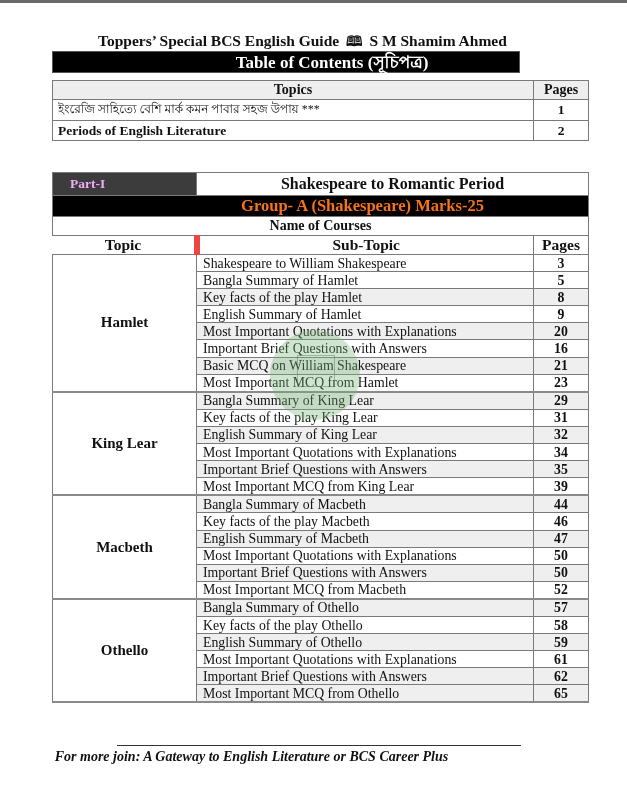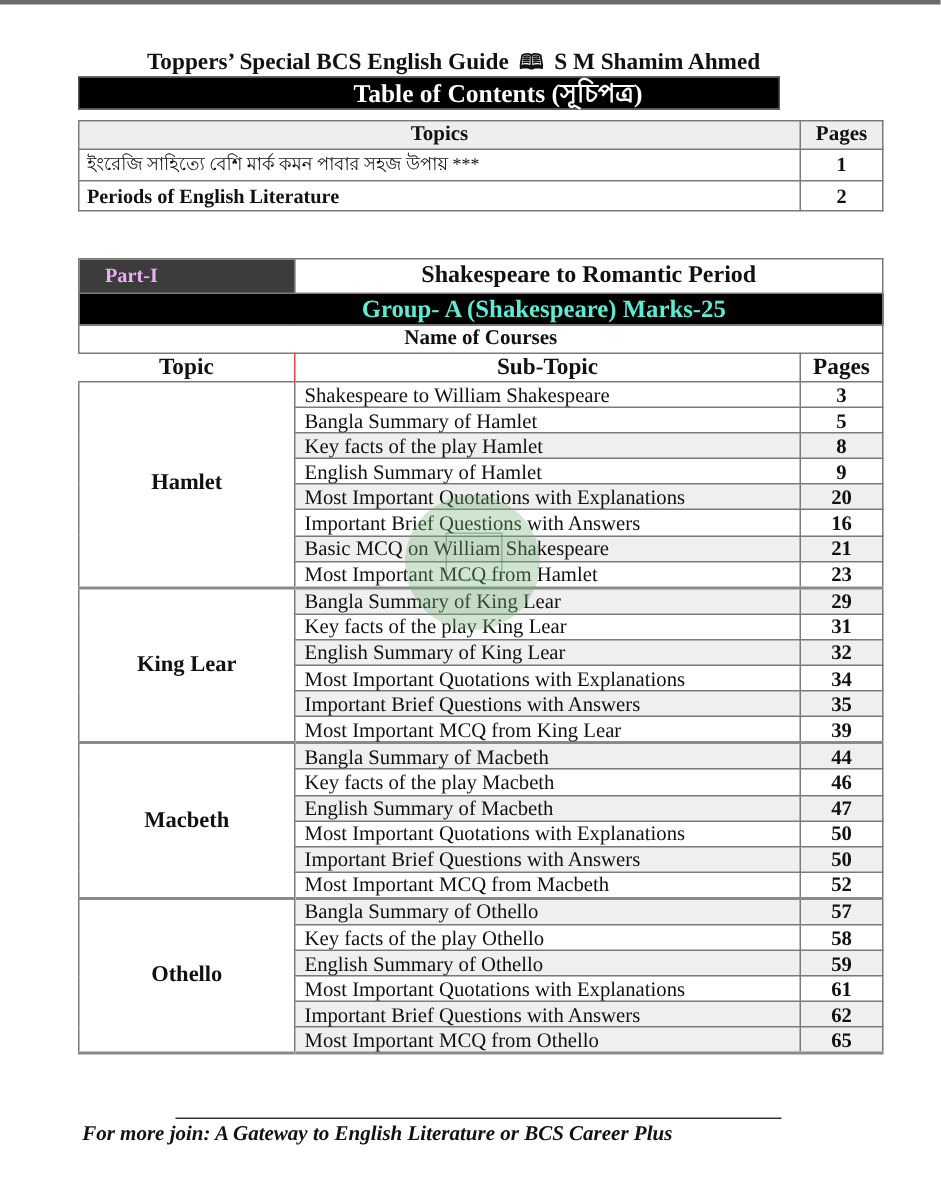--- a/index.html
+++ b/index.html
@@ -27,25 +27,25 @@
   .sugg .row td { height: 19px; font-size: 13.5px; }
   .sugg .row td.topic { padding-left: 5px; }
   .sugg .row td.pg { text-align: center; font-weight: bold; }
   .sugg .row td.bn { font-size: 12px; }
   .sugg .row td.b { font-weight: bold; }
 
   .part { left: 52px; top: 172px; width: 536px; }
   .part .partrow td { height: 22px; }
   .part .part-label { background: #3c3c3c; color: #f0abfc; font-weight: bold; font-size: 13.5px; padding-left: 17px; }
   .part .part-title { font-size: 16px; font-weight: bold; text-align: center; background: #fff; margin-left: 44px; }
-  .part .group td { background: #000; color: #5eead4; height: 20px; font-size: 16.5px; font-weight: bold; text-align: center; }
+  .part .group td { background: #000; color: #f97316; height: 20px; font-size: 16.5px; font-weight: bold; text-align: center; }
   .part .group td span { display: inline-block; transform: translateX(42px); }
   .part .courses td { height: 18px; font-size: 14px; font-weight: bold; text-align: center; }
   .part .colhdr td { height: 18px; font-size: 15.5px; font-weight: bold; text-align: center; }
-  .part .colhdr td.c1 { border-left: none; border-right: 1px solid #ef4444; }
+  .part .colhdr td.c1 { border-left: none; border-right: 6px solid #ef4444; }
   .part .item td { height: 16.1px; font-size: 13.8px; line-height: 15px; }
   .part .item td.sub { padding-left: 6px; white-space: nowrap; }
   .part .item td.pg { text-align: center; font-weight: bold; }
   .part .item.shade td.sub, .part .item.shade td.pg { background: #efefef; }
   .part td.play { font-weight: bold; font-size: 15px; text-align: center; vertical-align: middle; background: #fff; }
   .part tr.groupend td { border-bottom: 2px solid #8a8a8a; }
 
   .watermark {
     position: absolute; left: 270px; top: 330px; width: 90px; height: 90px; border-radius: 50%;
     background: rgba(120, 180, 120, 0.35); pointer-events: none;

